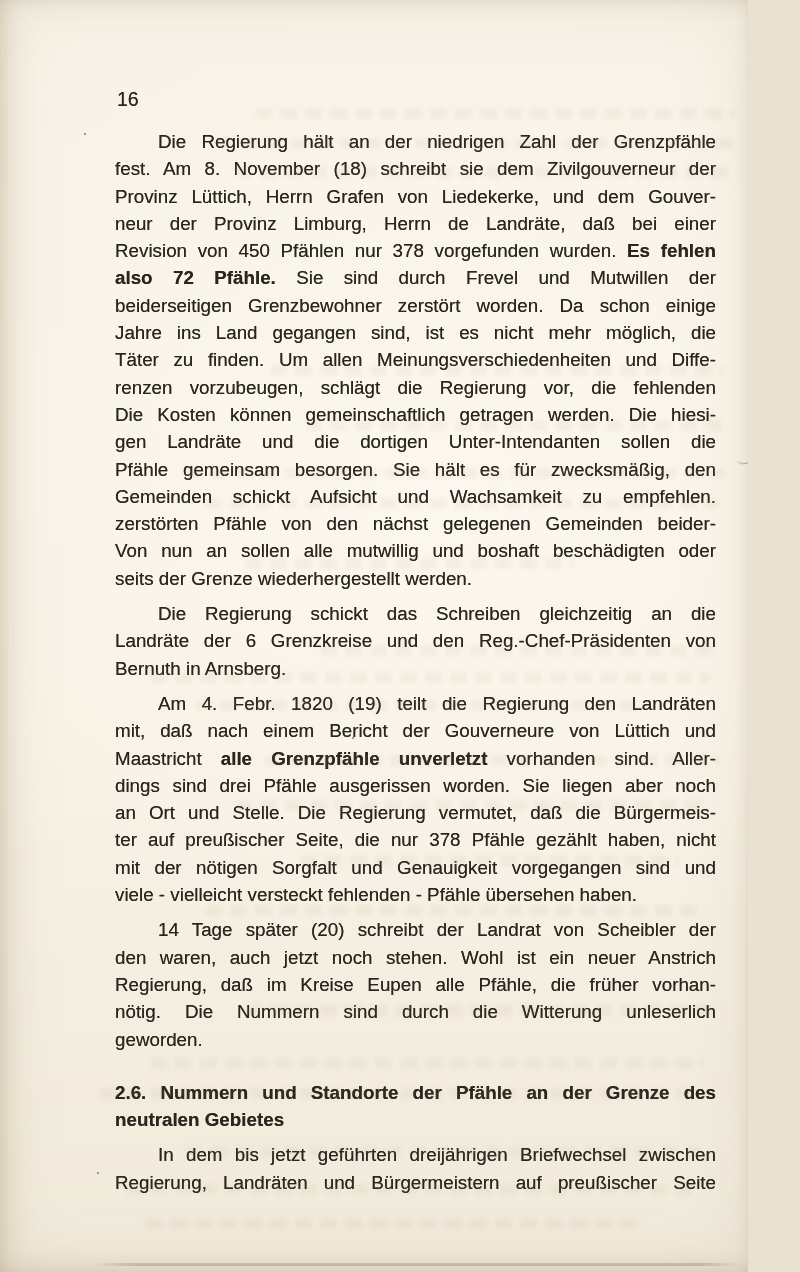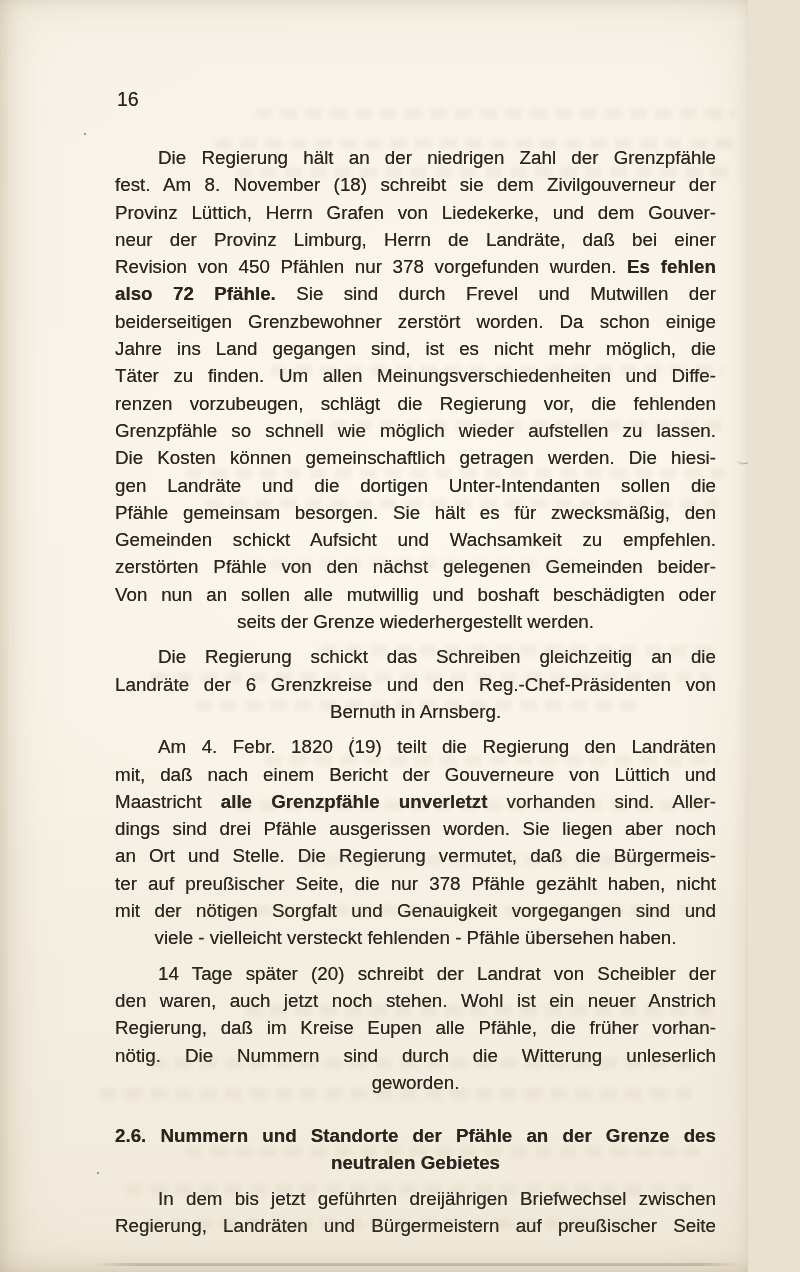--- a/index.html
+++ b/index.html
@@ -23,25 +23,25 @@
   .pagenum{
     position:absolute;left:117px;top:88px;
     font-size:19.5px;line-height:22px;
     text-shadow:0 0 .5px rgba(42,37,31,.8);
   }
   .column{
     position:absolute;left:115px;top:128px;width:601px;
     text-shadow:0 0 .5px rgba(42,37,31,.75);
   }
   .para{margin:8px 0 0 0;}
-  .para:first-child{margin-top:16px;}
+  .para:first-child{margin-top:0;}
   .para.heading{margin-top:26px;margin-bottom:7px;font-weight:bold;}
   .line{
     font-size:18.8px;line-height:27.3px;
-    text-align:center;
+    text-align:left;
   }
   .line.j{text-align:justify;text-align-last:justify;}
   .line.ind{text-indent:43px;}
   b{font-weight:bold;}
   .ghost{
     position:absolute;height:11px;border-radius:5px;pointer-events:none;
     background:repeating-linear-gradient(90deg,
       rgba(165,143,106,.55) 0 17px, rgba(165,143,106,0) 17px 25px);
     filter:blur(2px);opacity:.15;
   }
@@ -67,21 +67,20 @@
         <div class="line j ind"><span>Die Regierung hält an der niedrigen Zahl der Grenzpfähle</span></div>
         <div class="line j"><span>fest. Am 8. November (18) schreibt sie dem Zivilgouverneur der</span></div>
         <div class="line j"><span>Provinz Lüttich, Herrn Grafen von Liedekerke, und dem Gouver-</span></div>
         <div class="line j"><span>neur der Provinz Limburg, Herrn de Landräte, daß bei einer</span></div>
         <div class="line j"><span>Revision von 450 Pfählen nur 378 vorgefunden wurden. </span><b>Es fehlen</b></div>
         <div class="line j"><b>also 72 Pfähle.</b><span> Sie sind durch Frevel und Mutwillen der</span></div>
         <div class="line j"><span>beiderseitigen Grenzbewohner zerstört worden. Da schon einige</span></div>
         <div class="line j"><span>Jahre ins Land gegangen sind, ist es nicht mehr möglich, die</span></div>
         <div class="line j"><span>Täter zu finden. Um allen Meinungsverschiedenheiten und Diffe-</span></div>
         <div class="line j"><span>renzen vorzubeugen, schlägt die Regierung vor, die fehlenden</span></div>
-        <div class="line j"><span>Grenzpfähle so schnell wie möglich wieder aufstellen zu lassen.</span></div>
         <div class="line j"><span>Die Kosten können gemeinschaftlich getragen werden. Die hiesi-</span></div>
         <div class="line j"><span>gen Landräte und die dortigen Unter-Intendanten sollen die</span></div>
         <div class="line j"><span>Pfähle gemeinsam besorgen. Sie hält es für zwecksmäßig, den</span></div>
         <div class="line j"><span>Gemeinden schickt Aufsicht und Wachsamkeit zu empfehlen.</span></div>
         <div class="line j"><span>zerstörten Pfähle von den nächst gelegenen Gemeinden beider-</span></div>
         <div class="line j"><span>Von nun an sollen alle mutwillig und boshaft beschädigten oder</span></div>
         <div class="line"><span>seits der Grenze wiederhergestellt werden.</span></div>
       </div>
       <div class="para body">
         <div class="line j ind"><span>Die Regierung schickt das Schreiben gleichzeitig an die</span></div>

